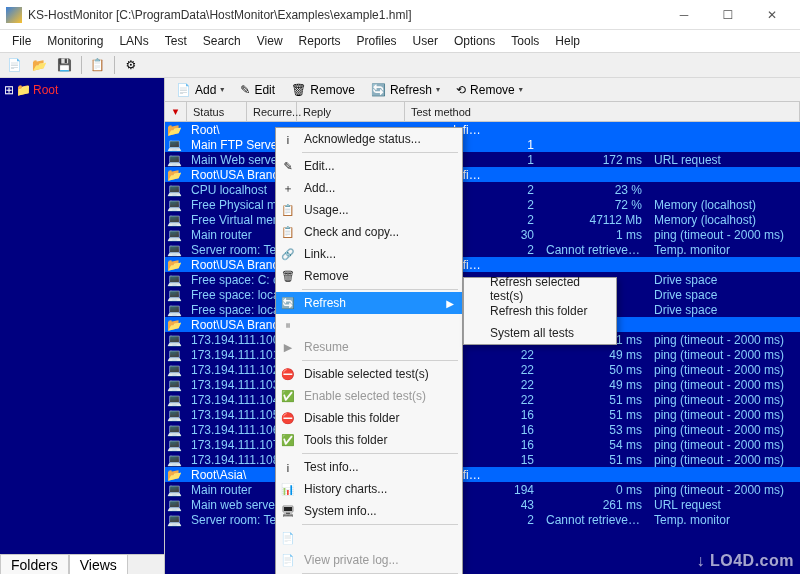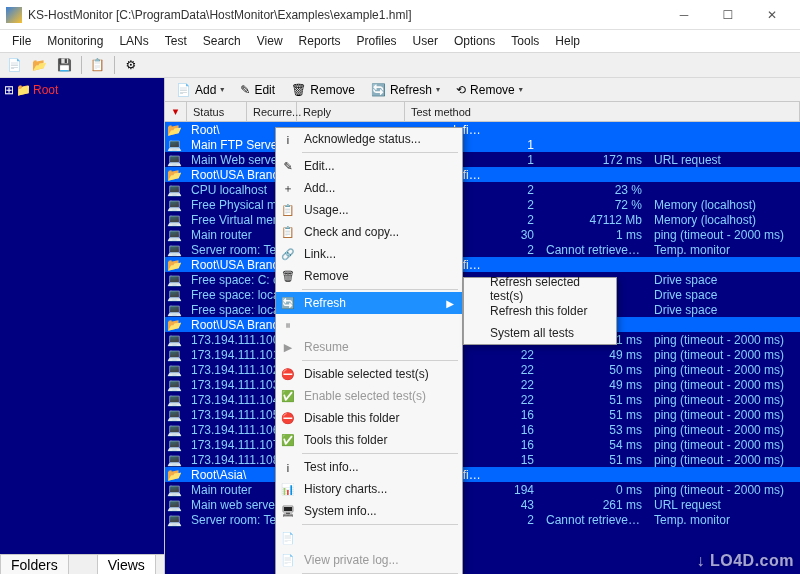--- a/index.html
+++ b/index.html
@@ -18,21 +18,21 @@
 .toolbar .tb-btn { width: 22px; height: 22px; display: flex; align-items: center; justify-content: center; border: 1px solid transparent; }
 .toolbar .sep { width: 1px; height: 18px; background: #bbb; margin: 0 2px; }
 
 .content { display: flex; height: calc(574px - 30px - 22px - 26px); }
 
 .sidebar { width: 165px; display: flex; flex-direction: column; border-right: 1px solid #c8c8c8; }
 .tree { flex: 1; background: #000080; color: #fff; padding: 4px; overflow: auto; }
 .tree .tree-item { display: flex; align-items: center; height: 16px; gap: 2px; color: #ff3030; font-size: 11px; }
 .sidebar-tabs { height: 20px; display: flex; background: #f0f0f0; border-top: 1px solid #c8c8c8; }
 .sidebar-tab { padding: 2px 10px; border: 1px solid #c8c8c8; border-bottom: none; margin-top: -1px; background: #f8f8f8; font-size: 14px; }
-.sidebar-tab.active { background: #fff; margin-left: 28px; }
+.sidebar-tab.active { background: #fff; }
 
 .main { flex: 1; display: flex; flex-direction: column; }
 .main-toolbar { height: 24px; display: flex; align-items: center; padding: 0 4px; gap: 2px; background: #f0f0f0; border-bottom: 1px solid #c8c8c8; }
 .main-toolbar .mtb-btn { display: flex; align-items: center; gap: 4px; padding: 2px 6px; border: 1px solid transparent; }
 .main-toolbar .caret { font-size: 8px; color: #444; }
 
 .grid { flex: 1; overflow: auto; background: #000080; position: relative; }
 .grid-header { display: flex; background: #f0f0f0; border-bottom: 1px solid #c8c8c8; position: sticky; top: 0; z-index: 1; height: 20px; }
 .grid-header .col { padding: 2px 6px; border-right: 1px solid #c8c8c8; font-size: 11px; color: #222; display: flex; align-items: center; }
 .grid-header .col.flag { width: 22px; justify-content: center; color: #c00; }

